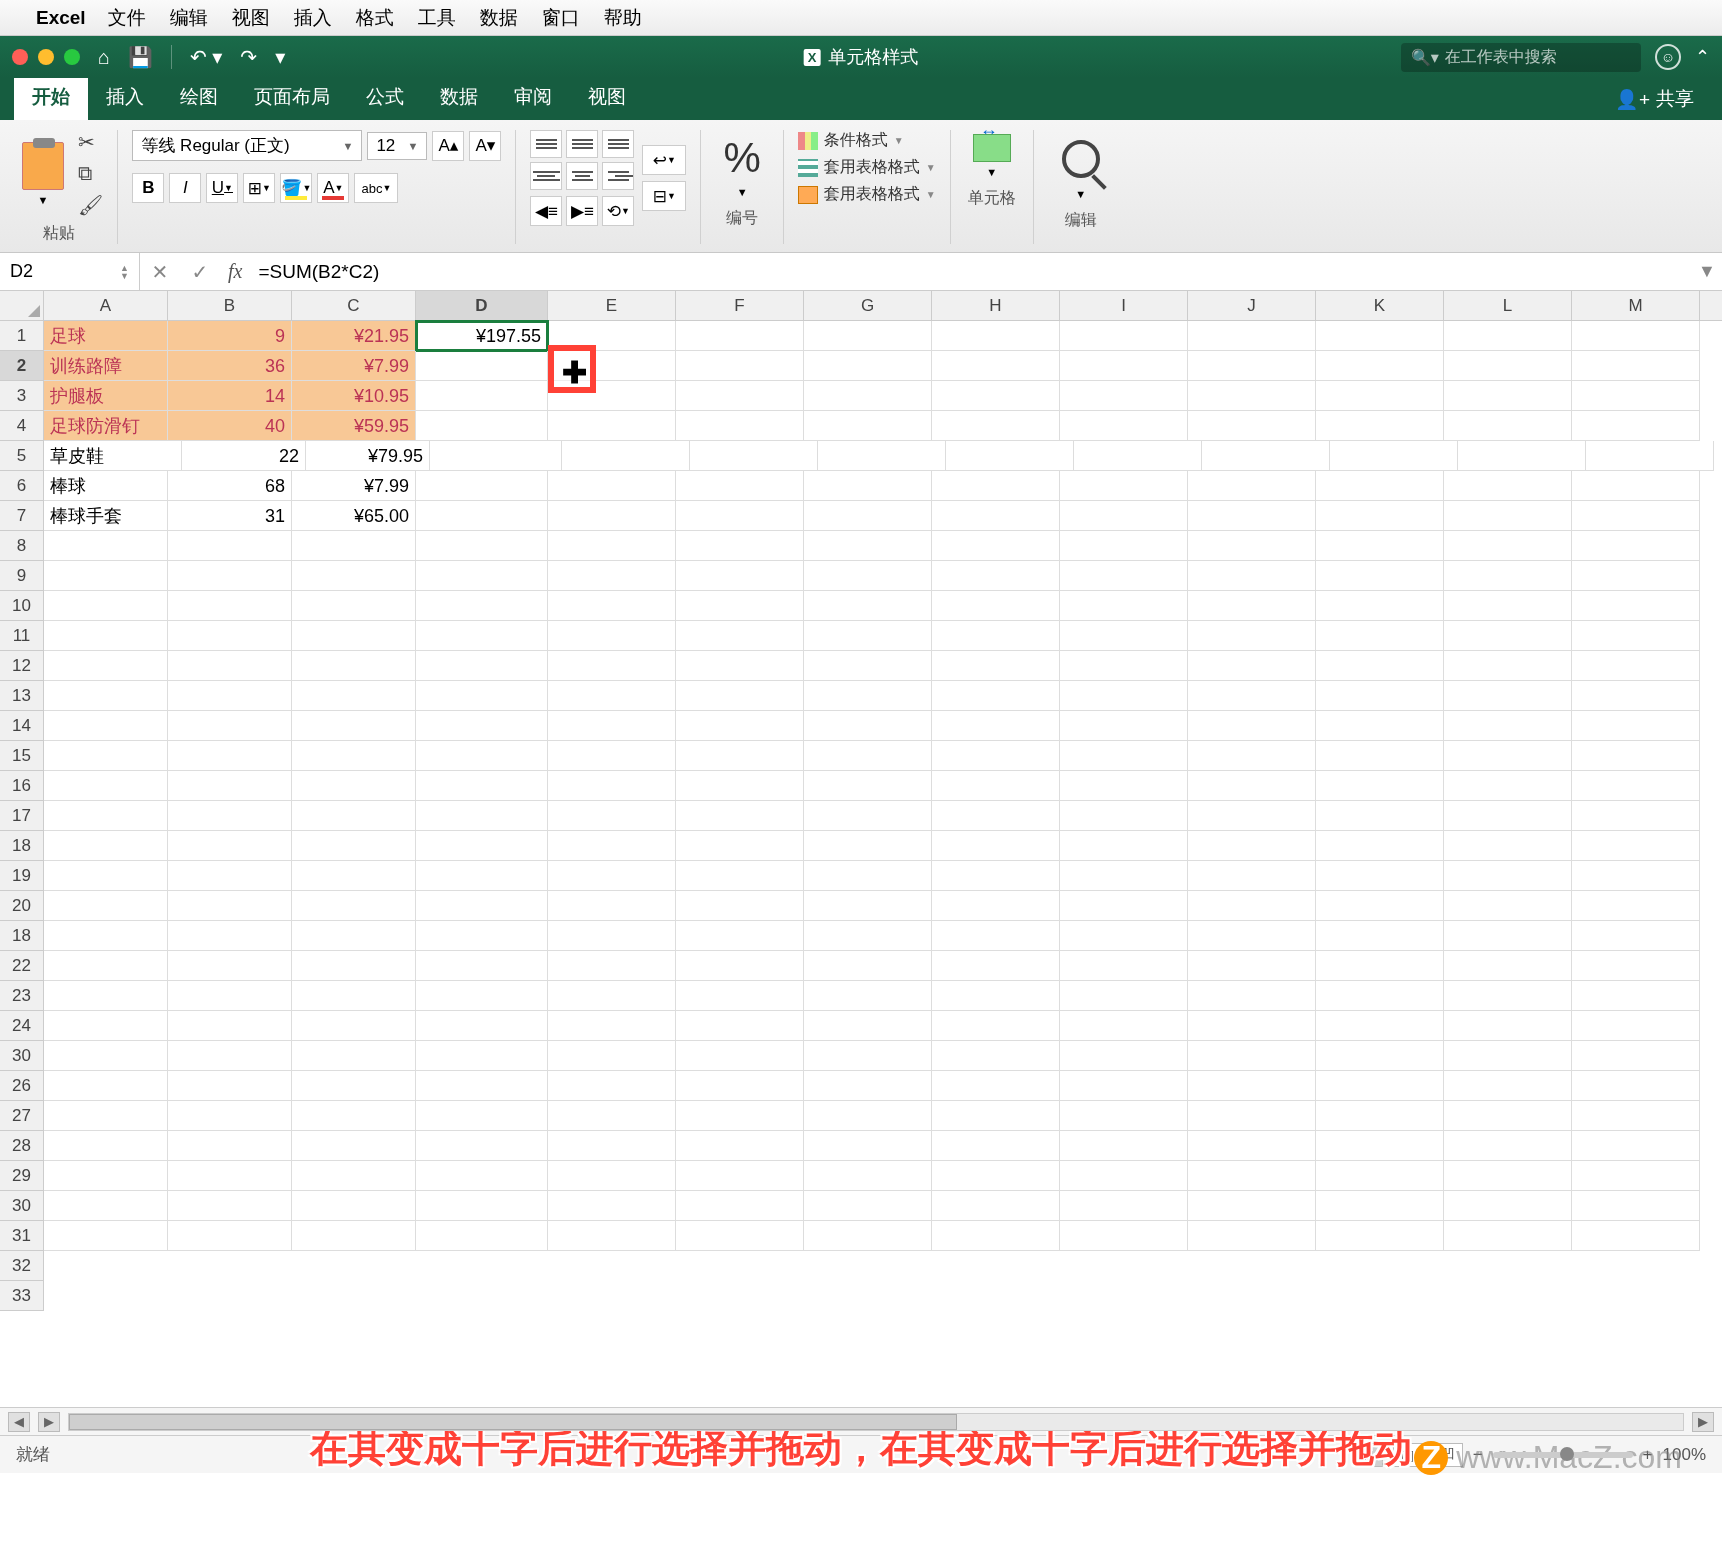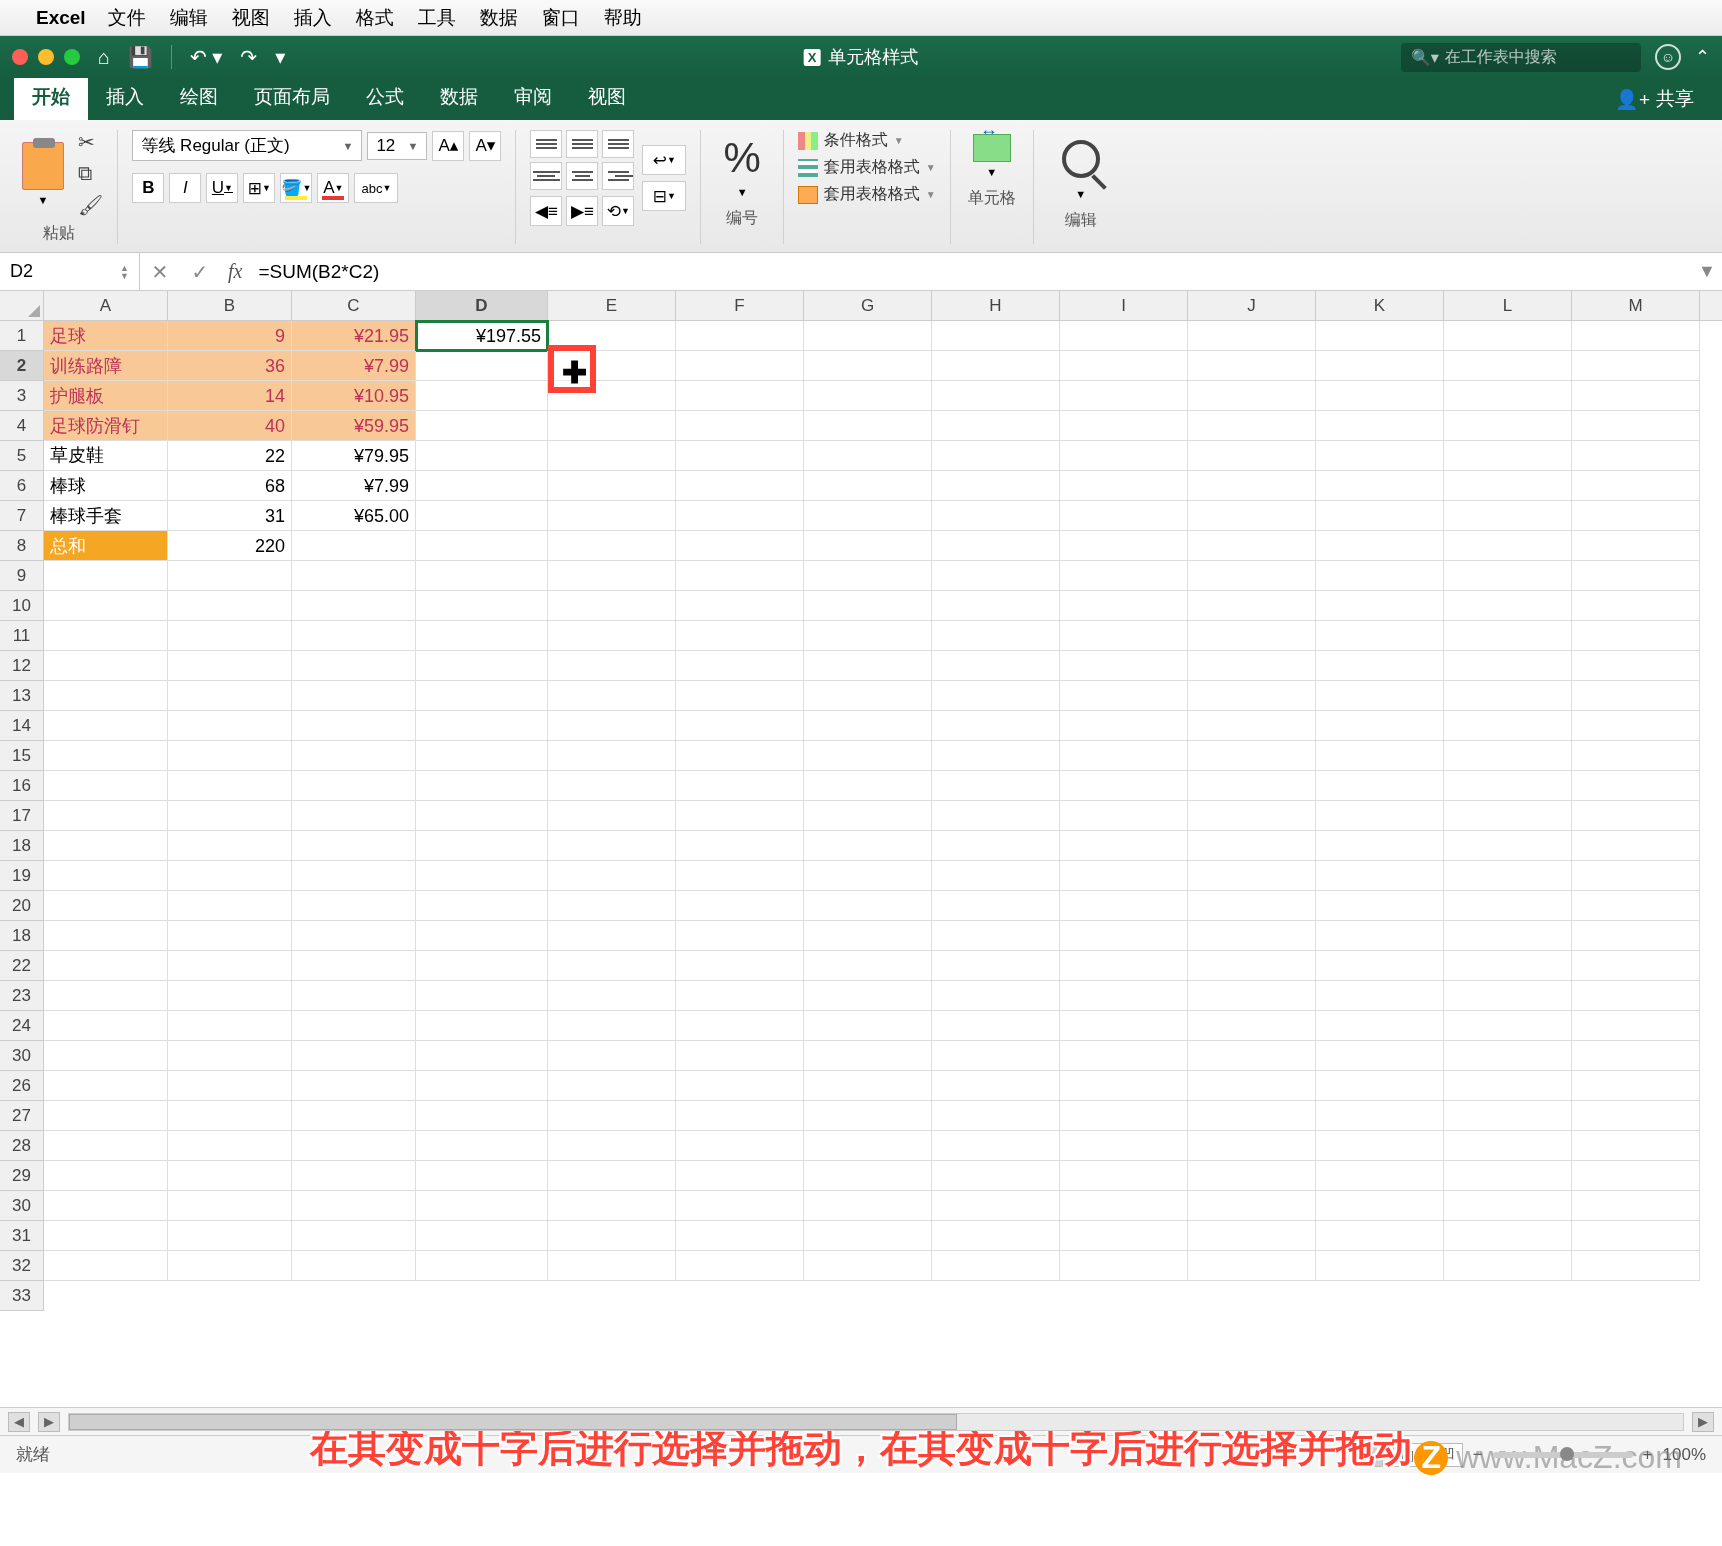--- a/index.html
+++ b/index.html
@@ -429,21 +429,21 @@
         <div class="cell c5" style="width: 128px;"></div>
         <div class="cell c6" style="width: 128px;"></div>
         <div class="cell c7" style="width: 128px;"></div>
         <div class="cell c8" style="width: 128px;"></div>
         <div class="cell c9" style="width: 128px;"></div>
         <div class="cell c10" style="width: 128px;"></div>
         <div class="cell c11" style="width: 128px;"></div>
         <div class="cell c12" style="width: 128px;"></div>
       </div>
       <div class="row ">
-        <div class="cell c0" style="width: 124px; font-family: Liberation Mono, monospace;">草皮鞋</div>
+        <div class="cell c0" style="width: 138px;">草皮鞋</div>
         <div class="cell c1 num" style="width: 124px;">22</div>
         <div class="cell c2 num" style="width: 124px;">¥79.95</div>
         <div class="cell c3 num" style="width: 132px;"></div>
         <div class="cell c4" style="width: 128px;"></div>
         <div class="cell c5" style="width: 128px;"></div>
         <div class="cell c6" style="width: 128px;"></div>
         <div class="cell c7" style="width: 128px;"></div>
         <div class="cell c8" style="width: 128px;"></div>
         <div class="cell c9" style="width: 128px;"></div>
         <div class="cell c10" style="width: 128px;"></div>
@@ -462,35 +462,20 @@
         <div class="cell c8" style="width: 128px;"></div>
         <div class="cell c9" style="width: 128px;"></div>
         <div class="cell c10" style="width: 128px;"></div>
         <div class="cell c11" style="width: 128px;"></div>
         <div class="cell c12" style="width: 128px;"></div>
       </div>
       <div class="row ">
         <div class="cell c0" style="width: 124px;">棒球手套</div>
         <div class="cell c1 num" style="width: 124px;">31</div>
         <div class="cell c2 num" style="width: 124px;">¥65.00</div>
-        <div class="cell c3 num" style="width: 132px;"></div>
-        <div class="cell c4" style="width: 128px;"></div>
-        <div class="cell c5" style="width: 128px;"></div>
-        <div class="cell c6" style="width: 128px;"></div>
-        <div class="cell c7" style="width: 128px;"></div>
-        <div class="cell c8" style="width: 128px;"></div>
-        <div class="cell c9" style="width: 128px;"></div>
-        <div class="cell c10" style="width: 128px;"></div>
-        <div class="cell c11" style="width: 128px;"></div>
-        <div class="cell c12" style="width: 128px;"></div>
-      </div>
-      <div class="row sum-row">
-        <div class="cell c0" style="width: 124px;">总和</div>
-        <div class="cell c1 num" style="width: 124px;">220</div>
-        <div class="cell c2 num" style="width: 124px;"></div>
         <div class="cell c3 num" style="width: 132px;"></div>
         <div class="cell c4" style="width: 128px;"></div>
         <div class="cell c5" style="width: 128px;"></div>
         <div class="cell c6" style="width: 128px;"></div>
         <div class="cell c7" style="width: 128px;"></div>
         <div class="cell c8" style="width: 128px;"></div>
         <div class="cell c9" style="width: 128px;"></div>
         <div class="cell c10" style="width: 128px;"></div>
         <div class="cell c11" style="width: 128px;"></div>
         <div class="cell c12" style="width: 128px;"></div>

